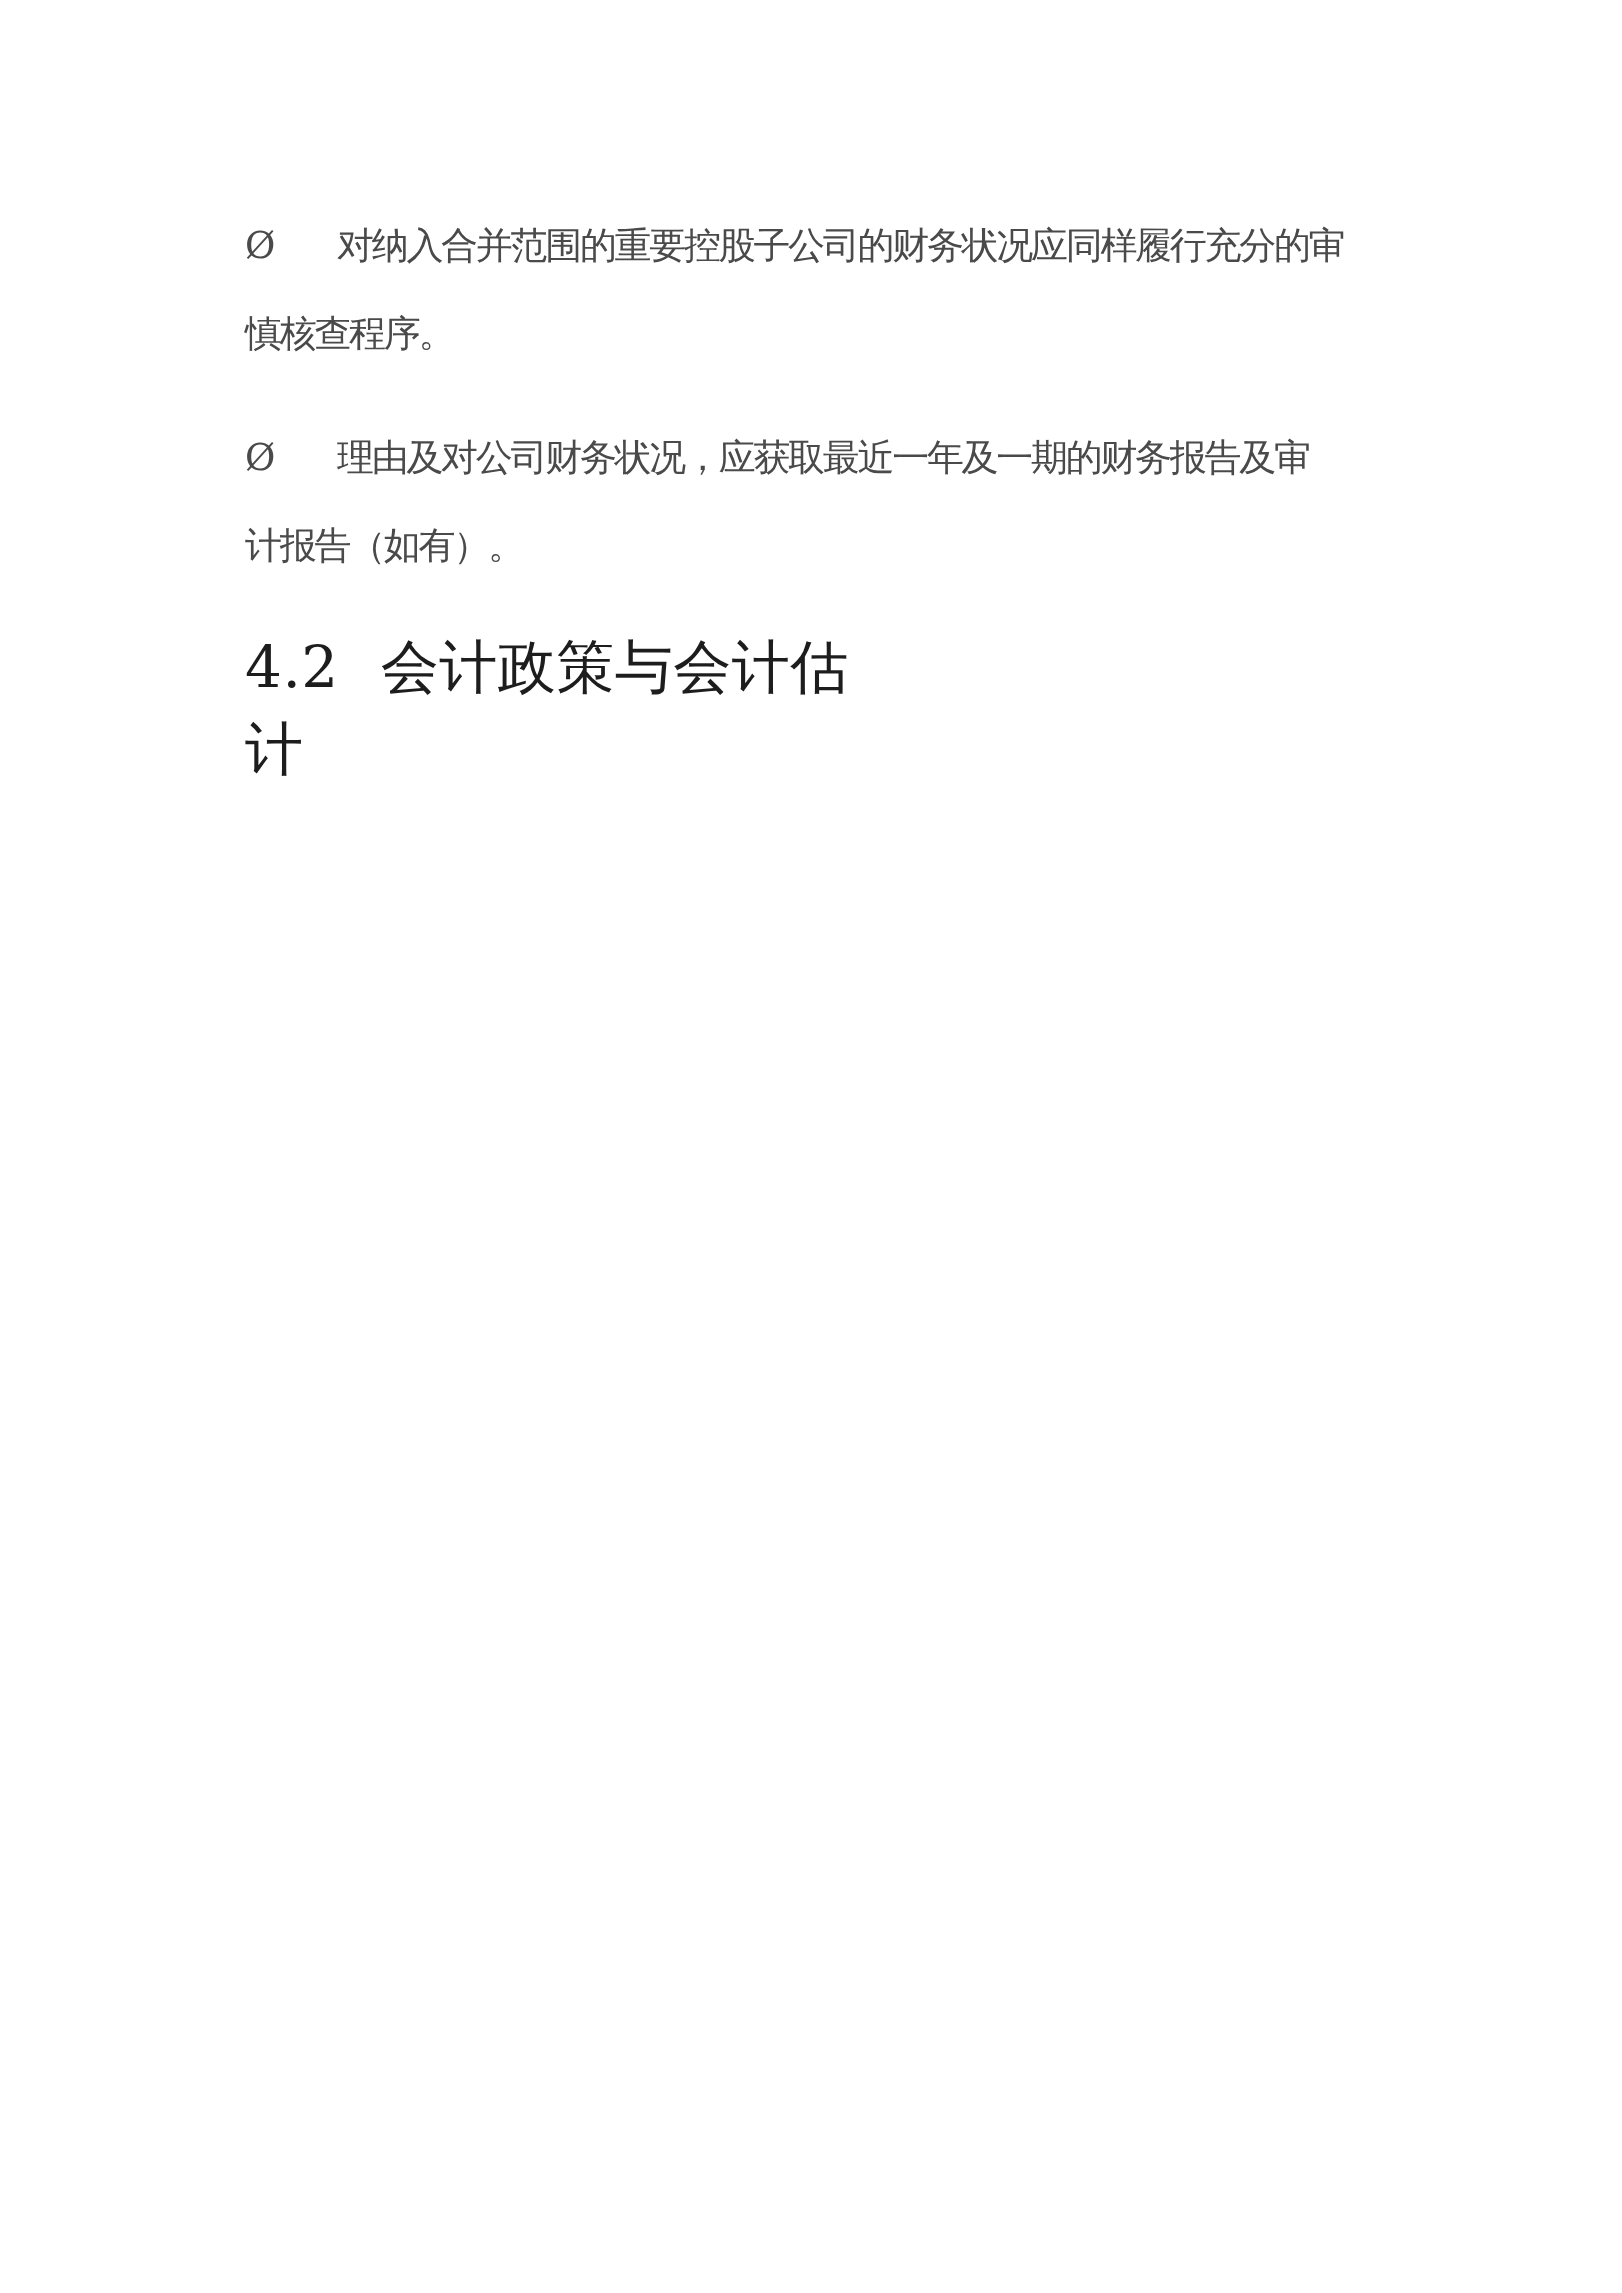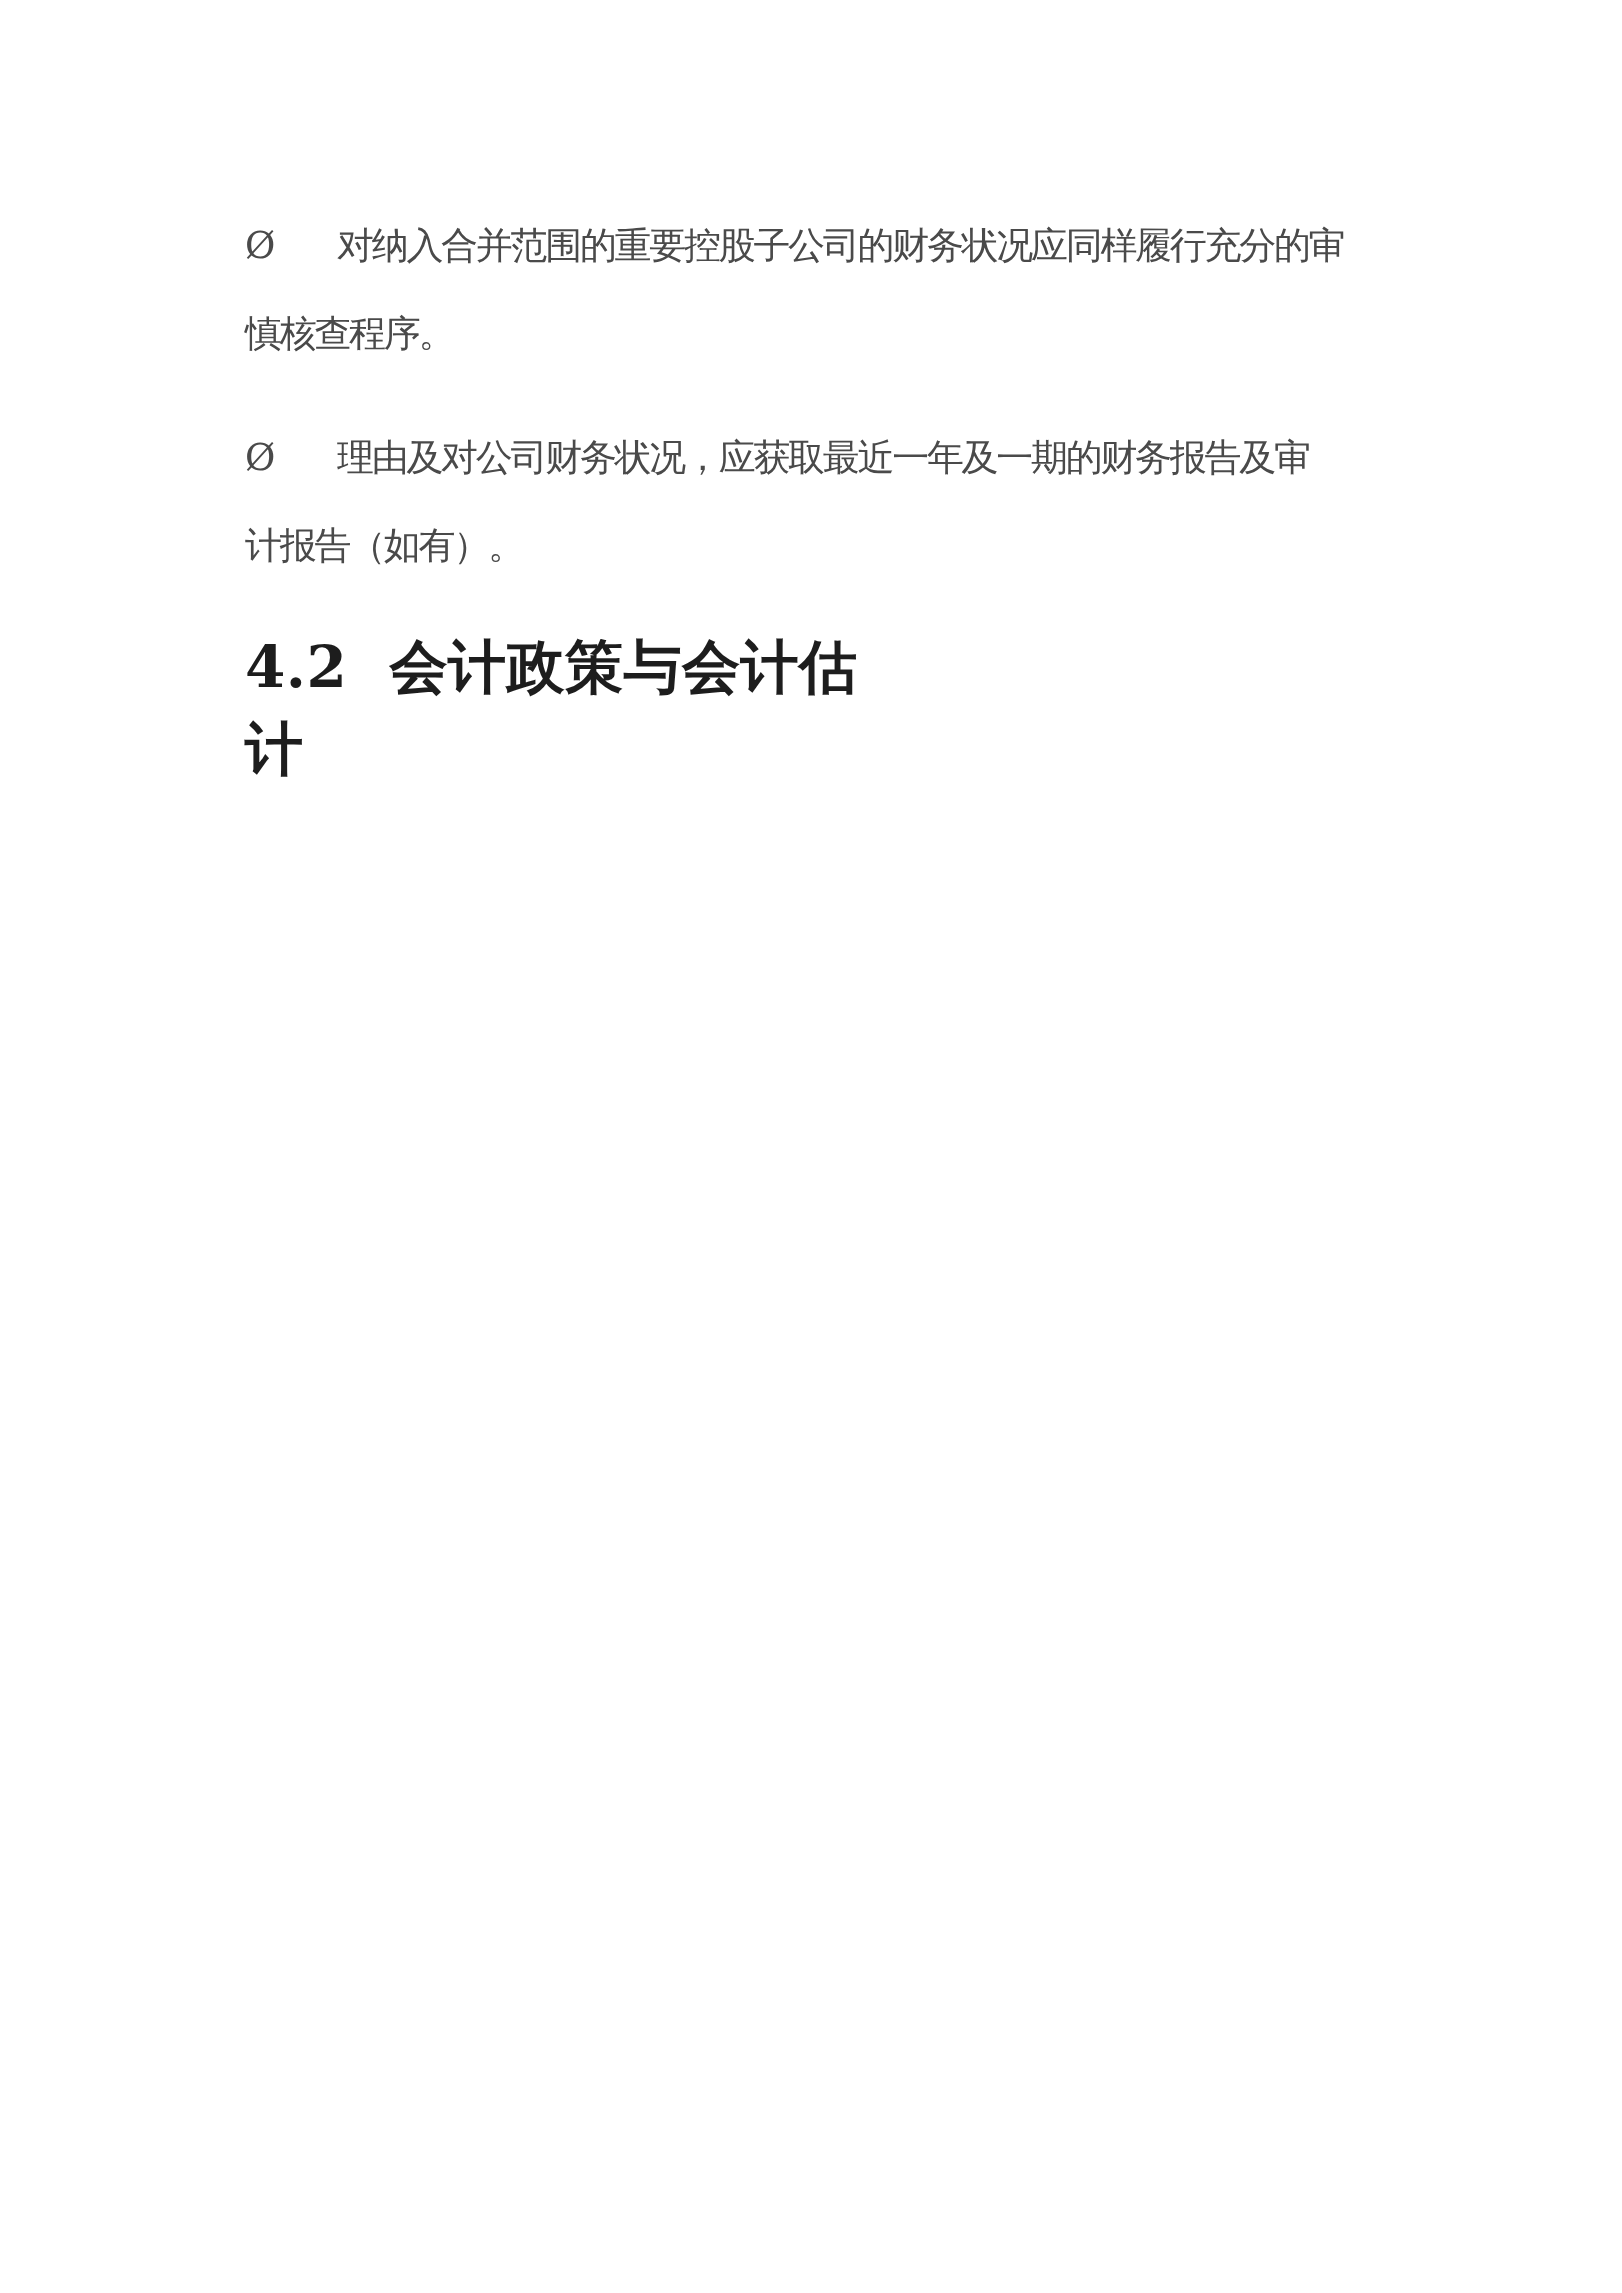--- a/index.html
+++ b/index.html
@@ -43,21 +43,21 @@
   .sub-heading{
     font-size:38px;
     font-weight:bold;
     letter-spacing:-0.9px;
     line-height:88px;
     color:var(--heading-text,#2b2b2b);
     margin:9px 0 51px 0;
   }
   .chapter-heading{
     font-size:58px;
-    font-weight:bold;
+    font-weight:normal;
     letter-spacing:0.5px;
     line-height:82px;
     color:var(--chapter-text,#1d1d1d);
     margin:12.7px 0 95px 0;
   }
   .chapter-heading .chapter-number{
     margin-right:42px;
   }
 </style>
 </head>

